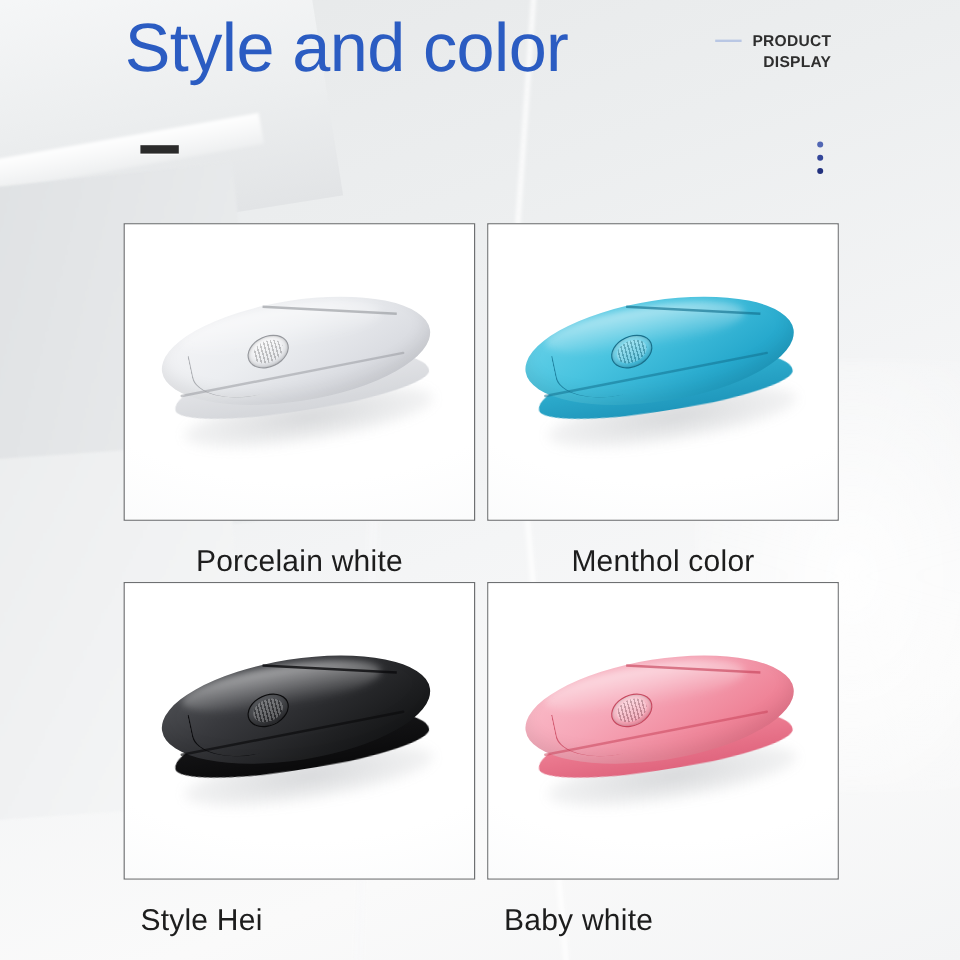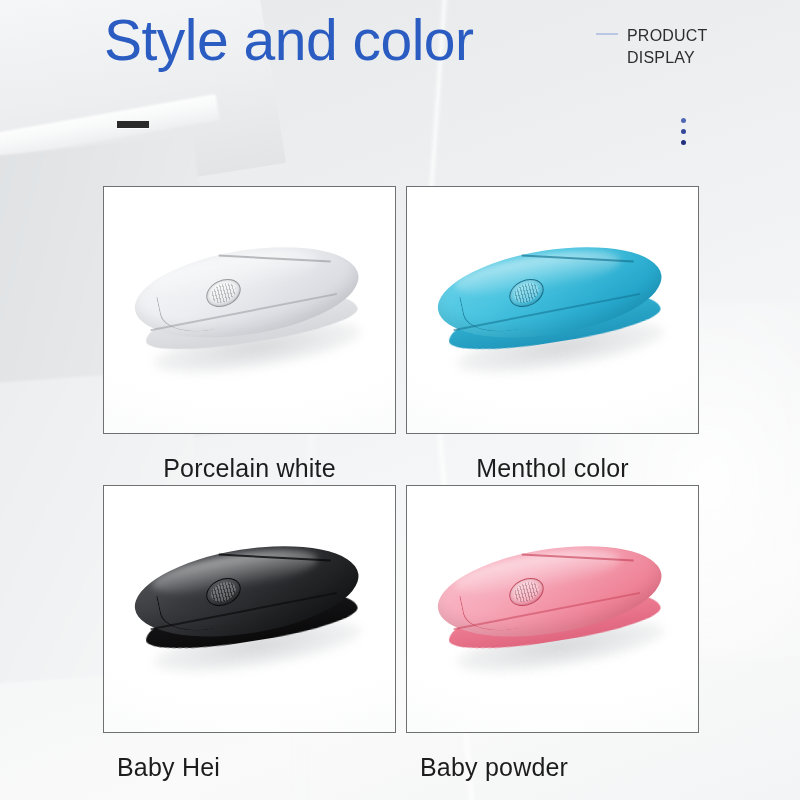--- a/index.html
+++ b/index.html
@@ -108,24 +108,25 @@
     align-items: flex-start;
     gap: 9px;
   }
   .pd-line {
     width: 22px; height: 2px;
     background: #b9c7e4;
     margin-top: 8px;
     flex: none;
   }
   .pd-text {
-    font-size: 16px;
-    font-weight: normal;
+    font-size: 13px;
+    font-weight: bold;
     color: #2e2e2e;
     line-height: 1.35;
+    text-align: right;
     letter-spacing: 0.2px;
     white-space: pre-line;
   }
 
   .dash-accent {
     position: absolute;
     left: 117px; top: 121px;
     width: 32px; height: 7px;
     background: #2b2b2b;
     box-shadow: 0 1px 0 rgba(255,255,255,0.9);
@@ -380,34 +381,34 @@
           <div class="shadow"></div>
           <div class="base"></div>
           <div class="body"></div>
           <div class="top-gloss"></div>
           <div class="seam-diag"></div>
           <div class="split"></div>
           <div class="seam-side"></div>
           <div class="wheel"></div>
         </div>
       </div>
-      <div class="caption left-shift">Baby Hei</div>
+      <div class="caption left-shift">Style Hei</div>
     </div>
 
     <div class="cell">
       <div class="card">
         <div class="card-inner"></div>
         <div class="mouse-stage theme-pink">
           <div class="shadow"></div>
           <div class="base"></div>
           <div class="body"></div>
           <div class="top-gloss"></div>
           <div class="seam-diag"></div>
           <div class="split"></div>
           <div class="seam-side"></div>
           <div class="wheel"></div>
         </div>
       </div>
-      <div class="caption left-shift">Baby powder</div>
+      <div class="caption left-shift">Baby white</div>
     </div>
 
   </div>
 </div>
 
 </body></html>

